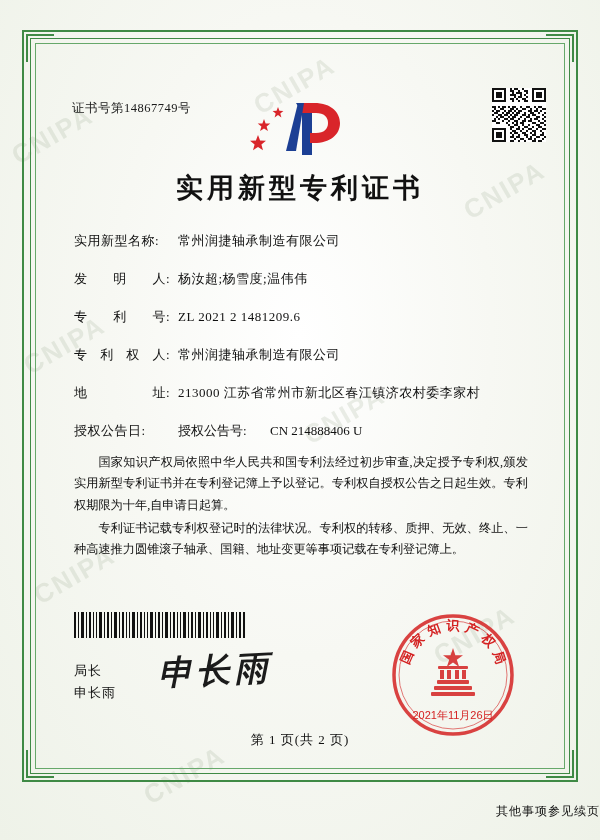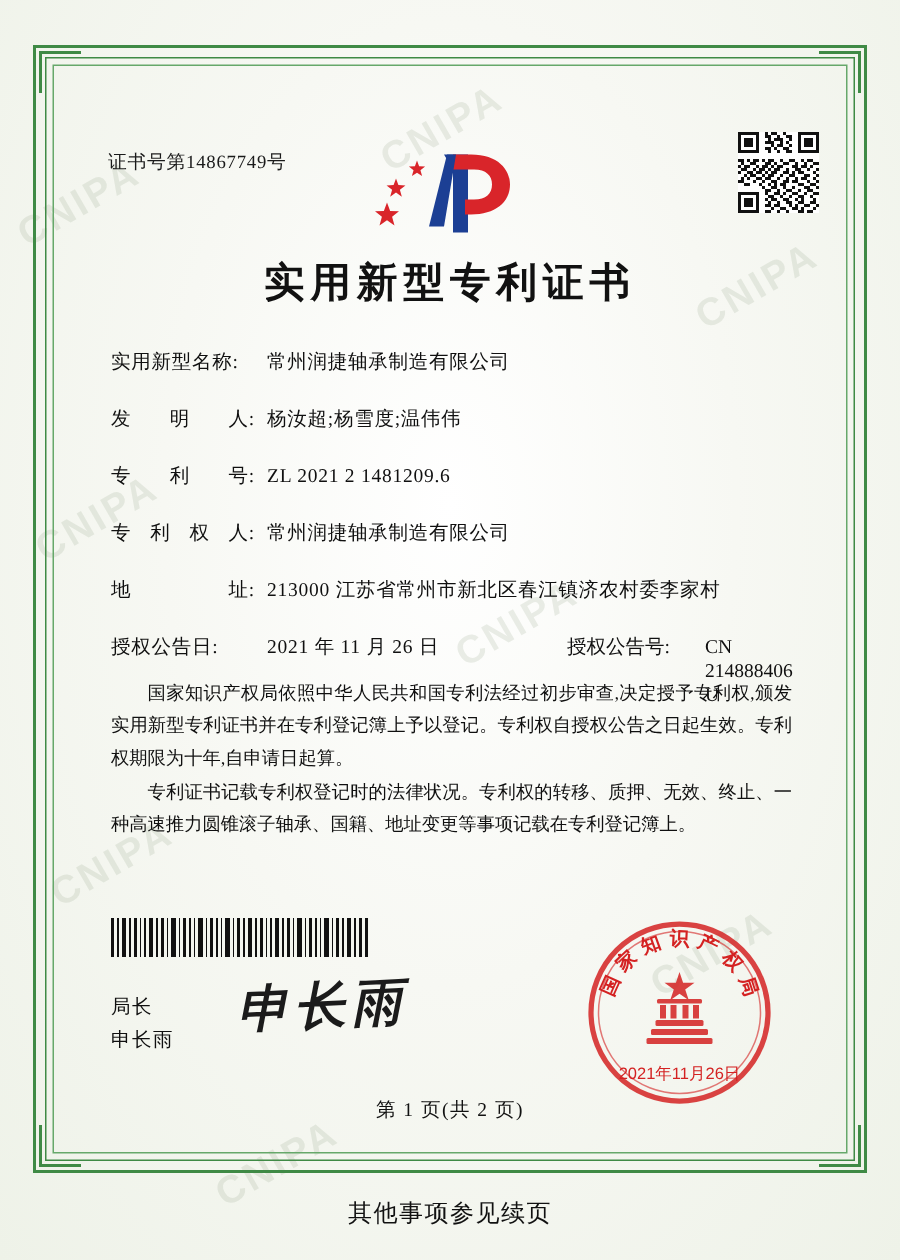--- a/index.html
+++ b/index.html
@@ -221,22 +221,22 @@
     bottom: 6px;
     text-align: center;
     font-size: 13px;
     color: #111;
     letter-spacing: 1px;
   }
   .bottom-note {
     position: absolute;
     left: 0; right: 0;
     bottom: 20px;
-    text-align: center;
-    font-size: 16px;
+    text-align: right;
+    font-size: 12px;
     color: #111;
     letter-spacing: 1px;
   }
 </style>
 </head>
 <body>
 
 <div class="page">
 
   <div class="watermark" style="left:8px;  top:120px;">CNIPA</div>
@@ -479,21 +479,20 @@
       <div class="field-row">
         <div class="field-label spread">
           <span>地</span>
           <span>址:</span>
         </div>
         <div class="field-value">213000 江苏省常州市新北区春江镇济农村委李家村</div>
       </div>
 
       <div class="field-row pair">
         <div class="field-label">授权公告日:</div>
-        <div class="field-value">2021 年 11 月 26 日</div>
         <div class="field-label2">授权公告号:</div>
         <div class="field-value2">CN 214888406 U</div>
       </div>
 
     </div>
 
     <div class="paragraphs">
       <p>国家知识产权局依照中华人民共和国专利法经过初步审查,决定授予专利权,颁发实用新型专利证书并在专利登记簿上予以登记。专利权自授权公告之日起生效。专利权期限为十年,自申请日起算。</p>
       <p>专利证书记载专利权登记时的法律状况。专利权的转移、质押、无效、终止、一种高速推力圆锥滚子轴承、国籍、地址变更等事项记载在专利登记簿上。</p>
     </div>

